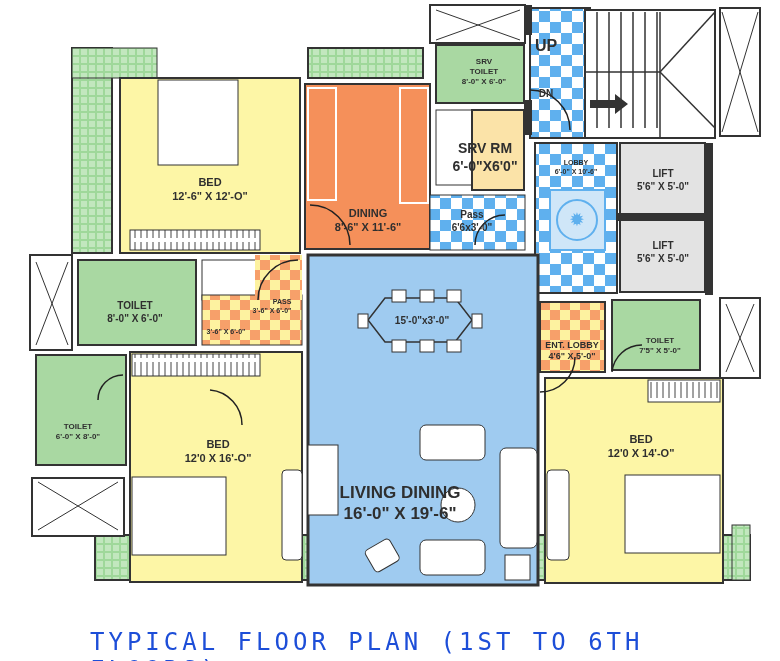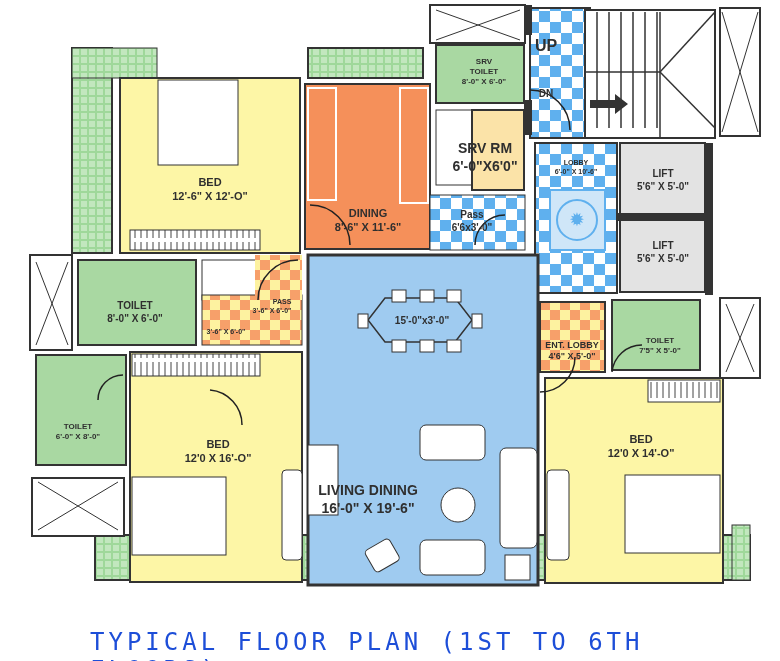--- a/index.html
+++ b/index.html
@@ -224,21 +224,21 @@
   <span class="d">7'5" X 5'-0"</span>
 </div>
 <div class="lbl" style="left:78px;top:422px;font-size:8px;">
   <span class="n">TOILET</span>
   <span class="d">6'-0" X 8'-0"</span>
 </div>
 <div class="lbl" style="left:218px;top:438px;font-size:11px;">
   <span class="n">BED</span>
   <span class="d">12'0 X 16'-O"</span>
 </div>
-<div class="lbl" style="left:368px;top:482px;font-size:14px;">
+<div class="lbl" style="left:400px;top:482px;font-size:17px;">
   <span class="n">LIVING DINING</span>
   <span class="d">16'-0" X 19'-6"</span>
 </div>
 <div class="lbl" style="left:641px;top:433px;font-size:11px;">
   <span class="n">BED</span>
   <span class="d">12'0 X 14'-O"</span>
 </div>
 
 <div class="lbl" style="left:546px;top:36px;font-size:16px;">UP</div>
 <div class="lbl" style="left:546px;top:88px;font-size:10px;">DN</div>

